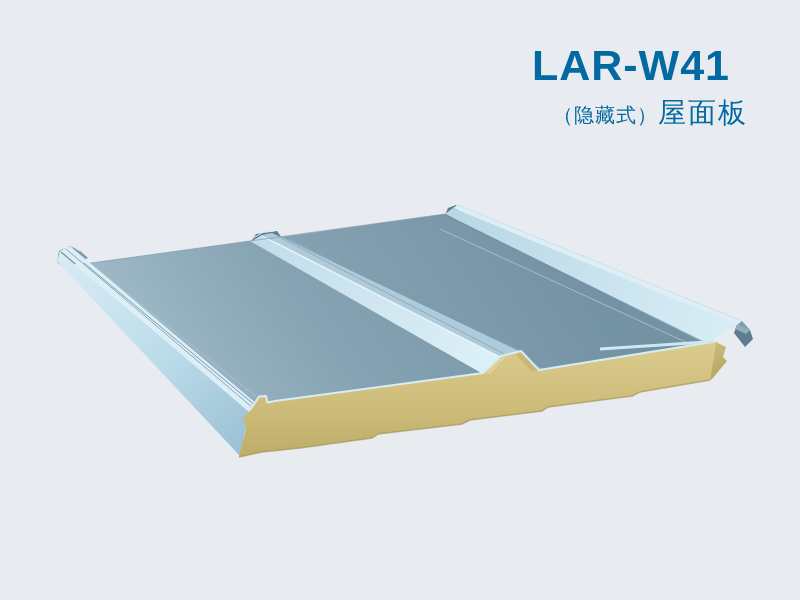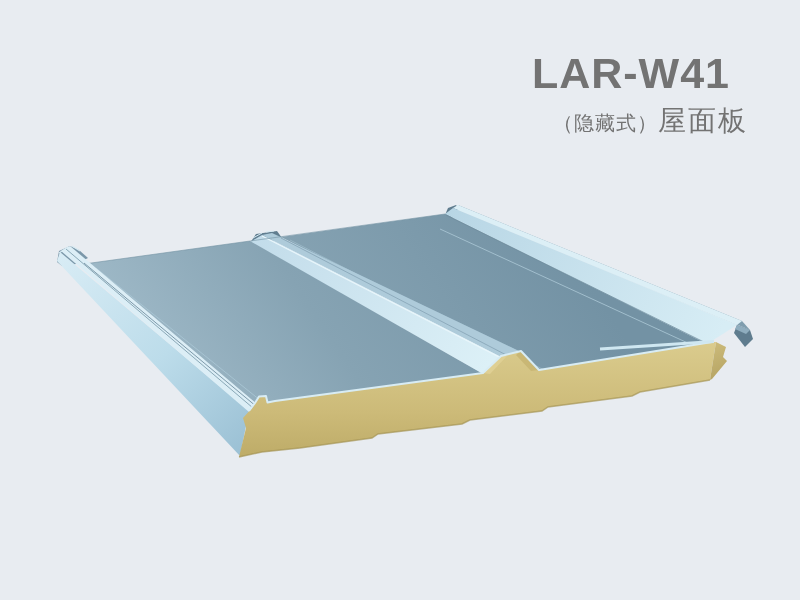--- a/index.html
+++ b/index.html
@@ -4,22 +4,22 @@
 <style>
   html,body{margin:0;padding:0;}
   body{
     width:800px;height:600px;position:relative;overflow:hidden;
     background:#e8ecf1;
     font-family:"Liberation Sans","DejaVu Sans",sans-serif;
   }
   .stage{position:absolute;inset:0;}
   svg{position:absolute;left:0;top:0;}
   .title-block{
-    position:absolute;top:52px;right:52px;
-    text-align:right;color:#737373;user-select:none;
+    position:absolute;top:44px;right:52px;
+    text-align:right;color:#0369a1;user-select:none;
   }
   .model{
     font-size:43px;font-weight:600;line-height:1;letter-spacing:1px;
     margin-right:18px;
   }
   .sub{
     margin-top:7px;display:flex;align-items:baseline;justify-content:flex-end;
   }
   .paren{font-size:20px;letter-spacing:1px;}
   .name{font-size:28px;letter-spacing:2px;}

